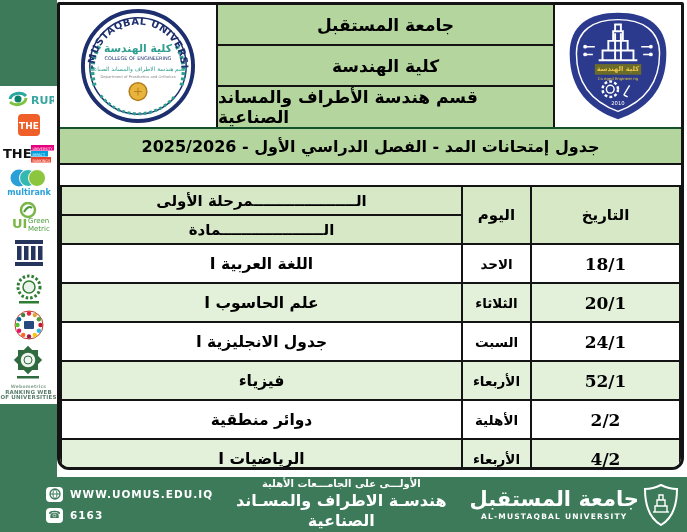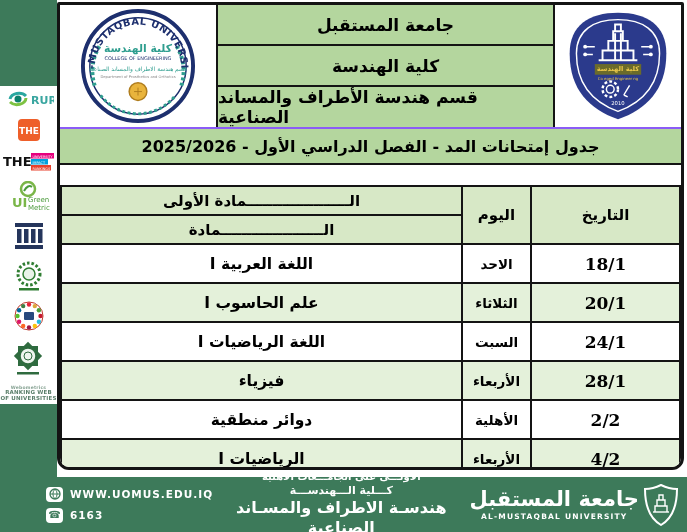--- a/index.html
+++ b/index.html
@@ -19,21 +19,21 @@
 
   
   .main{position:absolute;left:57px;top:2px;width:627px;height:468px;background:#fff;
         border:3px solid #141414;border-radius:2px 2px 12px 12px;overflow:hidden}
   .hdr{display:grid;grid-template-columns:156px 1fr 126px;height:122px}
   .hdr-logo{display:flex;align-items:center;justify-content:center;background:#fff}
   .hdr-center{display:flex;flex-direction:column;border-left:2px solid #141414;border-right:2px solid #141414}
   .hdr-cell{flex:1;background:#b4d69e;display:flex;align-items:center;justify-content:center;
             font-weight:bold;font-size:17px;border-bottom:2px solid #141414}
   .hdr-cell:last-child{border-bottom:none}
-  .title-bar{height:38px;background:#b4d69e;border-top:2px solid #8b5cf6;border-bottom:2px solid #141414;
+  .title-bar{height:38px;background:#b4d69e;border-top:2px solid #14532d;border-bottom:2px solid #141414;
              display:flex;align-items:center;justify-content:center;font-weight:bold;font-size:16px}
   .gap{height:20px;background:#fff}
 
   
   table{width:100%;border-collapse:collapse;direction:rtl;table-layout:fixed;height:282px}
   th,td{border:2px solid #141414;text-align:center;vertical-align:middle;overflow:hidden}
   thead th{background:#d7e8c6;font-weight:bold;font-size:15px;height:29px;padding:0 2px}
   tbody td{height:39px;font-weight:bold}
   tbody tr:nth-child(even){background:#e4f1da}
   td.c-date{font-family:"DejaVu Serif",serif;font-size:17px;direction:ltr}
@@ -88,20 +88,28 @@
         <text x="1" y="16" font-size="13" font-weight="bold" fill="#111">THE</text>
         <rect x="29" y="3" width="23" height="5.5" fill="#e6007e"></rect>
         <rect x="29" y="9" width="17" height="5.5" fill="#00a0dd"></rect>
         <rect x="29" y="15" width="20" height="5.5" fill="#e8412c"></rect>
         <text x="30.5" y="7.5" font-size="3.4" fill="#fff">UNIVERSITY</text>
         <text x="30.5" y="13.5" font-size="3.4" fill="#fff">IMPACT</text>
         <text x="30.5" y="19.5" font-size="3.4" fill="#fff">RANKINGS</text>
       </svg>
     </div>
 
+    <div class="sb-item">
+      <svg width="50" height="30">
+        <circle cx="15" cy="10" r="8.5" fill="#2a9fd8"></circle>
+        <circle cx="24" cy="10" r="8.5" fill="#35b8b0" stroke="#fff" stroke-width="1"></circle>
+        <circle cx="33" cy="10" r="8.5" fill="#8cc63f" stroke="#fff" stroke-width="1"></circle>
+        <text x="25" y="27" text-anchor="middle" font-size="8" font-weight="bold" fill="#2a9fd8">multirank</text>
+      </svg>
+    </div>
 
     <div class="sb-item">
       <svg width="46" height="32">
         <circle cx="22" cy="8" r="7" fill="none" stroke="#7ab648" stroke-width="2.5"></circle>
         <path d="M18 10 q4 -7 8 -4" stroke="#4a9a3a" fill="none" stroke-width="2"></path>
         <text x="6" y="26" font-size="13" font-weight="bold" fill="#7ab648">UI</text>
         <text x="22" y="21" font-size="7" fill="#4a9a3a">Green</text>
         <text x="22" y="29" font-size="7" fill="#4a9a3a">Metric</text>
       </svg>
     </div>
@@ -225,21 +233,21 @@
     <table>
       <colgroup>
           <col style="width:149px">
           <col style="width:69px">
           <col>
         </colgroup>
       <thead>
         <tr>
           <th rowspan="2">التاريخ</th>
           <th rowspan="2">اليوم</th>
-          <th class="h-stretch">الــــــــــــــــــــمادة الأولى</th>
+          <th class="h-stretch">الــــــــــــــــــــمرحلة الأولى</th>
         </tr>
         <tr>
           <th class="h-stretch">الــــــــــــــــــــمادة</th>
         </tr>
       </thead>
       <tbody>
     <tr>
       <td class="c-date">18/1</td>
       <td class="c-day">الاحد</td>
       <td class="c-subject">اللغة العربية I</td>
@@ -247,25 +255,25 @@
 
     <tr>
       <td class="c-date">20/1</td>
       <td class="c-day">الثلاثاء</td>
       <td class="c-subject">علم الحاسوب I</td>
     </tr>
 
     <tr>
       <td class="c-date">24/1</td>
       <td class="c-day">السبت</td>
-      <td class="c-subject">اللغة الرياضيات I</td>
-    </tr>
-
-    <tr>
-      <td class="c-date">28/1</td>
+      <td class="c-subject">جدول الانجليزية I</td>
+    </tr>
+
+    <tr>
+      <td class="c-date">52/1</td>
       <td class="c-day">الأربعاء</td>
       <td class="c-subject">فيزياء</td>
     </tr>
 
     <tr>
       <td class="c-date">2/2</td>
       <td class="c-day">الأهلية</td>
       <td class="c-subject">دوائر منطقية</td>
     </tr>
 
@@ -296,21 +304,20 @@
         <span class="f-label">WWW.UOMUS.EDU.IQ</span>
       </div>
       <div class="f-row">
         <span class="f-ic">☎</span>
         <span class="f-label">6163</span>
       </div>
     </div>
 
     <div class="f-center">
       <div class="f-l1">الأولـــى على الجامـــعات الأهلية</div>
-      <div class="f-l2">كـــلية الـــهندســـة</div>
       <div class="f-l3">هندسـة الاطراف والمسـاند الصناعية</div>
     </div>
 
     <div class="f-right">
       <div class="f-cal">
         <div class="ar">جامعة المستقبل</div>
         <div class="en">AL-MUSTAQBAL UNIVERSITY</div>
       </div>
       <svg width="36" height="42" viewBox="0 0 36 42">
         <path d="M18 1 C24 4 30 5 34 5 C34 22 30 34 18 41 C6 34 2 22 2 5 C6 5 12 4 18 1 Z" fill="#3d7a5a" stroke="#fff" stroke-width="2"></path>

